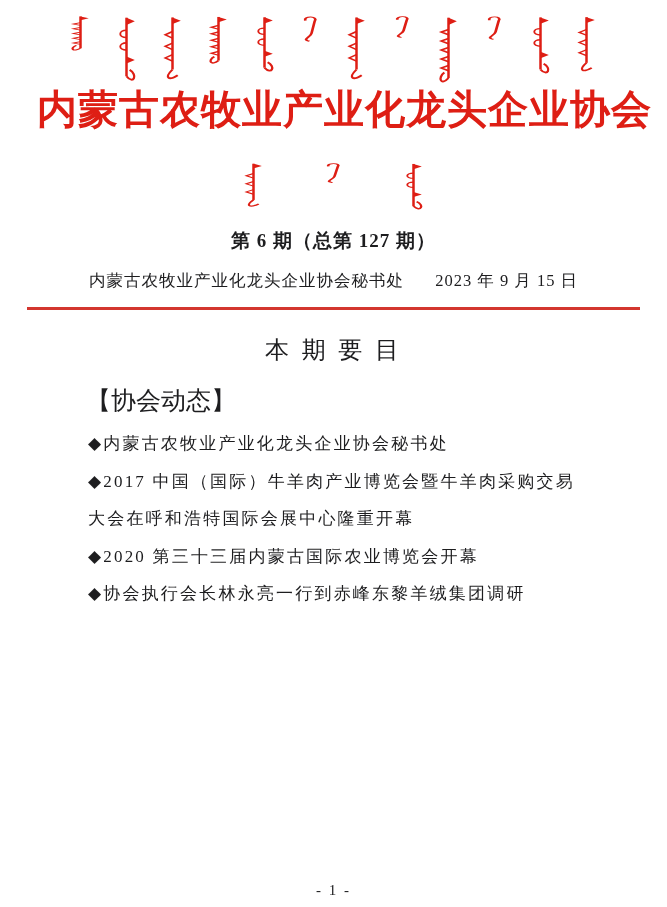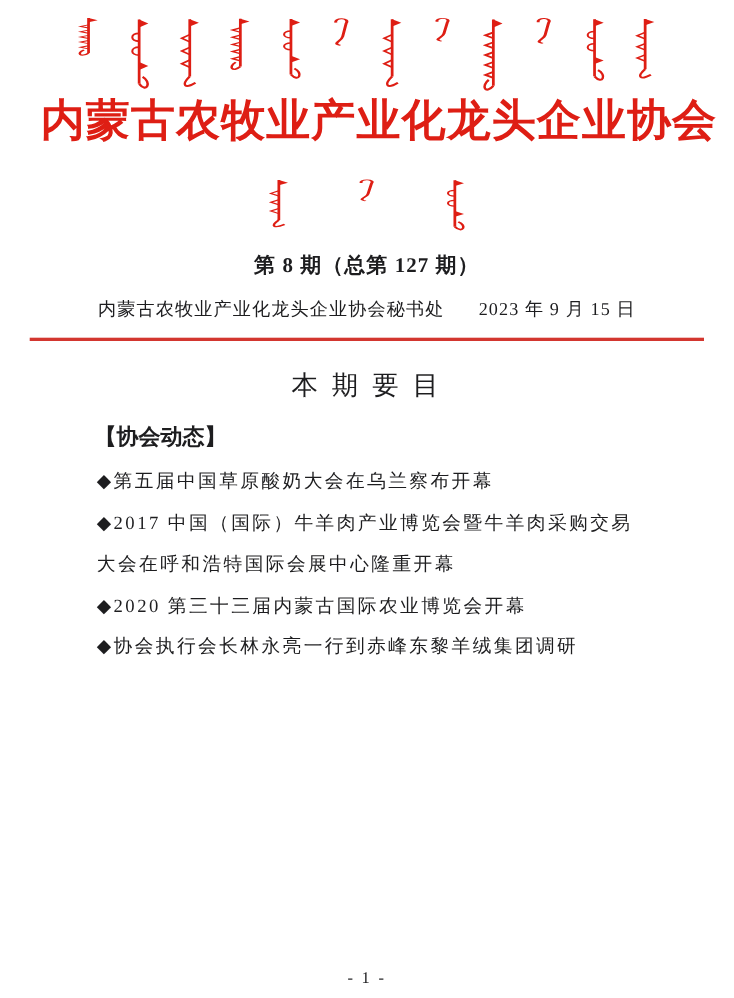--- a/index.html
+++ b/index.html
@@ -78,22 +78,22 @@
     margin-top:24px;
     text-align:center;
     font-family:"Liberation Sans","DejaVu Sans",sans-serif;
     font-weight:normal;
     font-size:24px;
     letter-spacing:3px;
   }
   .section-label{
     margin:18px 0 0 86px;
     font-family:"Liberation Sans","DejaVu Sans",sans-serif;
-    font-weight:bold;
-    font-size:20px;
+    font-weight:normal;
+    font-size:25px;
   }
   .toc-list{
     list-style:none;
     margin:8px 76px 0 88px;
     font-size:17px;
     letter-spacing:2.2px;
     line-height:37.5px;
   }
   .footer-page-num{
     position:absolute;
@@ -184,34 +184,34 @@
       </svg>
     <svg class="mw" style="height:22px">
         <use href="#mw-d" xlink:href="#mw-d"></use>
       </svg>
     <svg class="mw" style="height:52px">
         <use href="#mw-b" xlink:href="#mw-b"></use>
       </svg>
   </div>
 
 
-  <div class="issue-line">第 8 期（总第 127 期）</div>
+  <div class="issue-line">第 6 期（总第 127 期）</div>
 
   <div class="pub-row">
     <span>内蒙古农牧业产业化龙头企业协会秘书处</span>
     <span>2023 年 9 月 15 日</span>
   </div>
 
   <div class="red-rule"></div>
 
   <div class="toc-heading">本 期 要 目</div>
   <div class="section-label">【协会动态】</div>
 
   <ul class="toc-list">
-    <li>◆第五届中国草原酸奶大会在乌兰察布开幕</li>
+    <li>◆内蒙古农牧业产业化龙头企业协会秘书处</li>
     <li>◆2017 中国（国际）牛羊肉产业博览会暨牛羊肉采购交易大会在呼和浩特国际会展中心隆重开幕</li>
     <li>◆2020 第三十三届内蒙古国际农业博览会开幕</li>
     <li>◆协会执行会长林永亮一行到赤峰东黎羊绒集团调研</li>
   </ul>
 
   <div class="footer-page-num">- 1 -</div>
 
 </div>
 
 </body></html>

